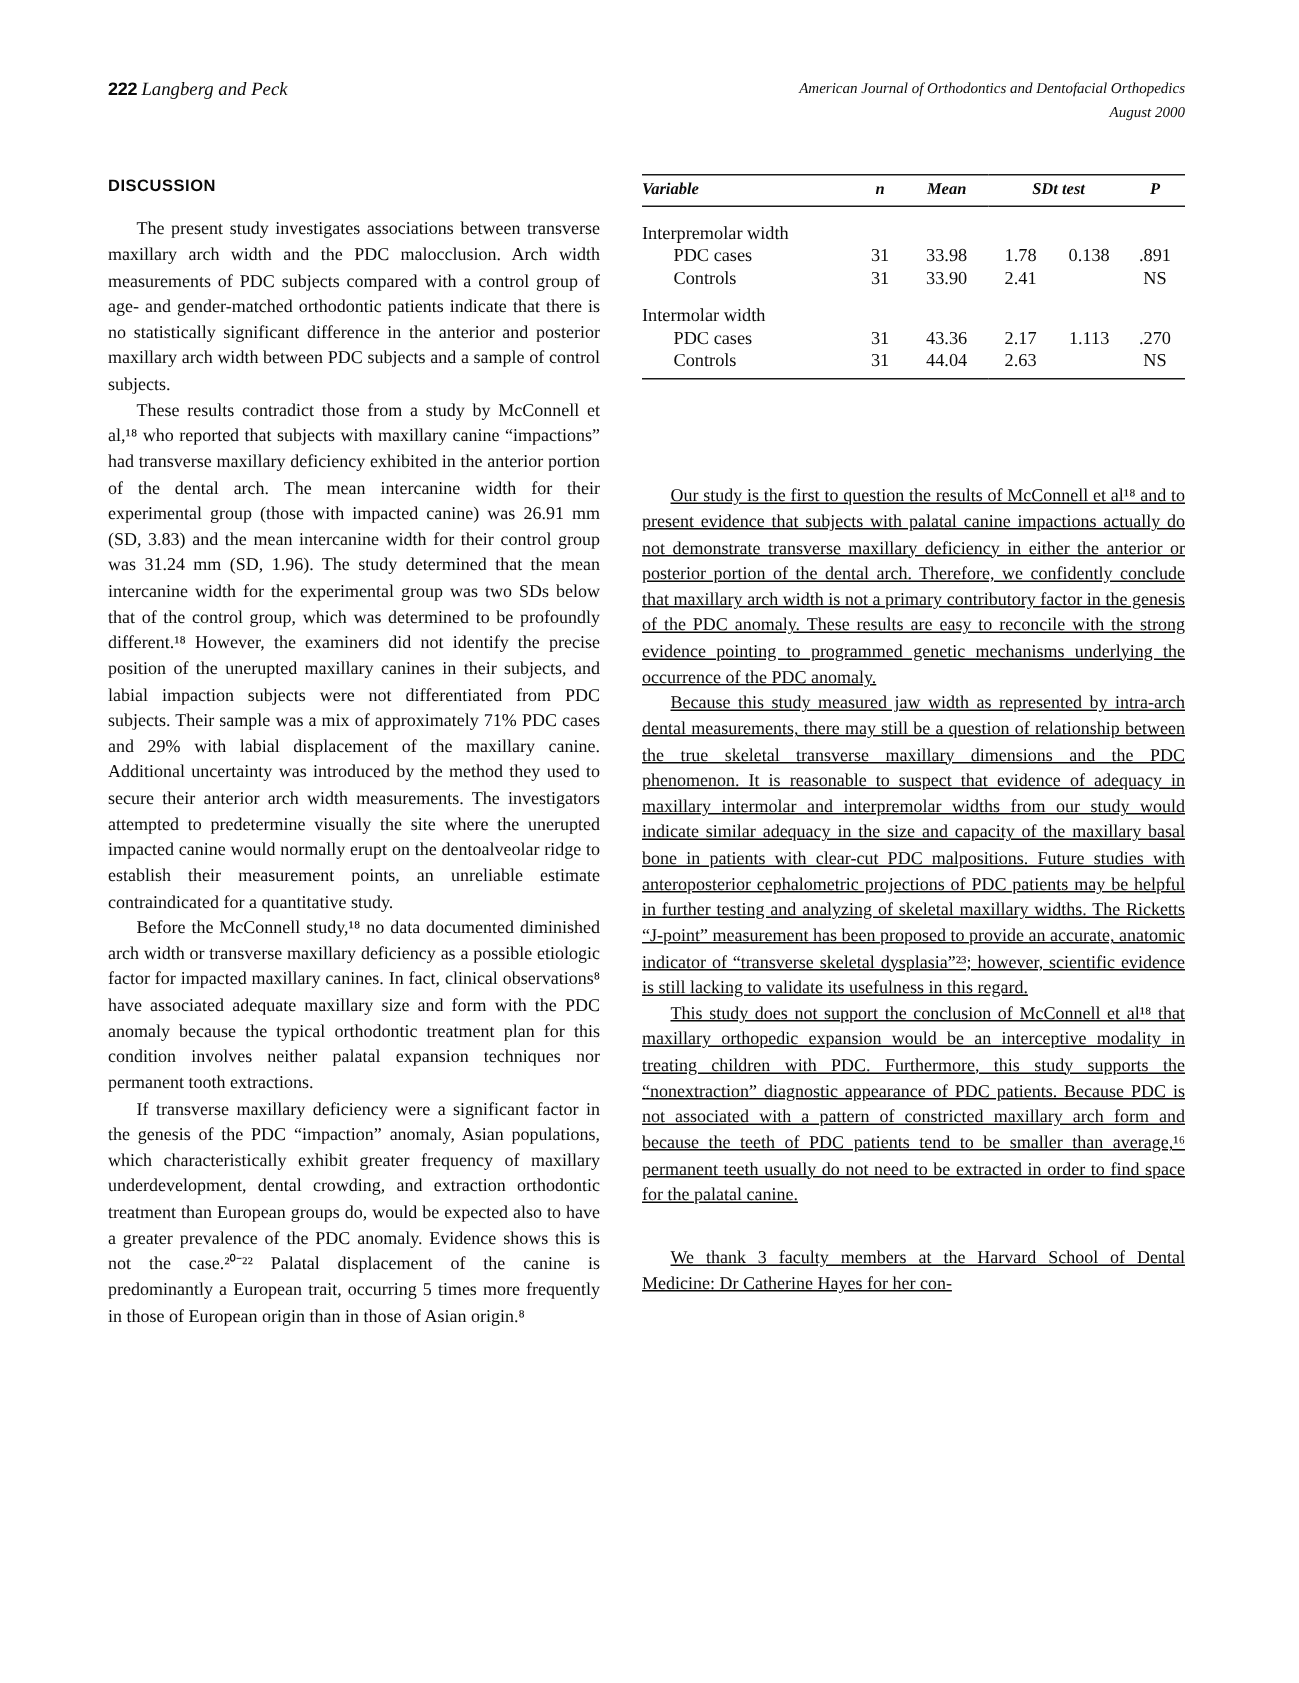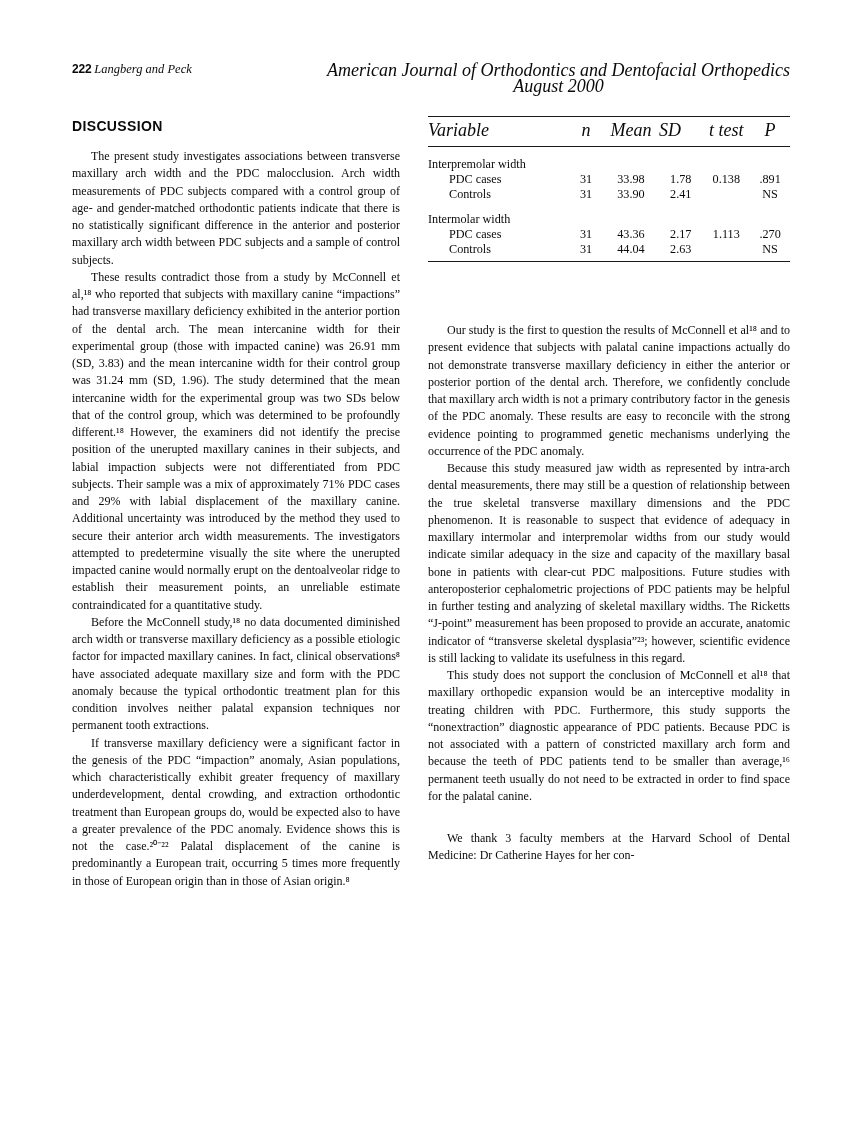--- a/index.html
+++ b/index.html
@@ -20,21 +20,21 @@
     position: absolute;
     left: 0; top: 0;
     width: 866px;
     height: 1122px;
   }
 
   
   .running-head {
     position: absolute;
     left: 72px;
-    top: 62px;
+    top: 52px;
     width: 718px;
     display: flex;
     justify-content: space-between;
     align-items: flex-start;
     gap: 28px;
   }
   .rh-left {
     font-size: 11.5px;
     line-height: 15px;
     white-space: nowrap;
@@ -43,45 +43,46 @@
     font-family: "Liberation Sans", sans-serif;
     font-weight: bold;
     font-size: 12px;
     letter-spacing: -0.2px;
   }
   .rh-authors {
     font-style: italic;
     font-size: 12.5px;
   }
   .rh-right {
-    text-align: center;
+    text-align: right;
     font-style: italic;
-    font-size: 18px;
+    font-size: 10px;
     line-height: 16px;
   }
   .rh-right .rh-line2 { display: block; }
 
   
   .col {
     position: absolute;
     top: 118px;
   }
   .col-left {
     left: 72px;
     width: 328px;
   }
   .col-right {
     left: 428px;
     width: 362px;
+    text-decoration: underline;
   }
 
   .section-head {
     font-family: "Liberation Sans", sans-serif;
     font-weight: bold;
-    font-size: 14px;
+    font-size: 11px;
     letter-spacing: 0.35px;
     margin: 0 0 14px 0;
   }
 
   p.body {
     margin: 0;
     text-align: justify;
     text-justify: inter-word;
     font-size: 12px;
     line-height: 17.25px;
@@ -108,31 +109,31 @@
     font-weight: bold;
     font-size: 11.6px;
   }
   table.data {
     border-collapse: collapse;
     width: 362px;
     font-size: 12.2px;
   }
   table.data thead th {
     font-style: italic;
-    font-weight: normal;
-    font-size: 18px;
+    font-weight: bold;
+    font-size: 11px;
     padding: 3px 0 5px 0;
     border-top: 1.6px solid #1a1a1a;
     border-bottom: 1.6px solid #1a1a1a;
   }
   table.data thead th.c-var { text-align: left; width: 150px; }
   table.data thead th.c-n    { text-align: center; width: 36px; }
   table.data thead th.c-mean { text-align: center; width: 58px; }
-  table.data thead th.c-sd   { text-align: left; width: 46px; }
-  table.data thead th.c-t    { text-align: center; width: 50px; }
+  table.data thead th.c-sd   { text-align: right; width: 46px; }
+  table.data thead th.c-t    { text-align: left; width: 50px; }
   table.data thead th.c-p    { text-align: center; width: 42px; }
 
   table.data tbody td {
     padding: 0;
     height: 14.5px;
     vertical-align: bottom;
     font-size: 12.2px;
   }
   table.data tbody tr.group-row td.lbl { padding-top: 10px; }
   table.data tbody tr.first-group td { padding-top: 9px; }

